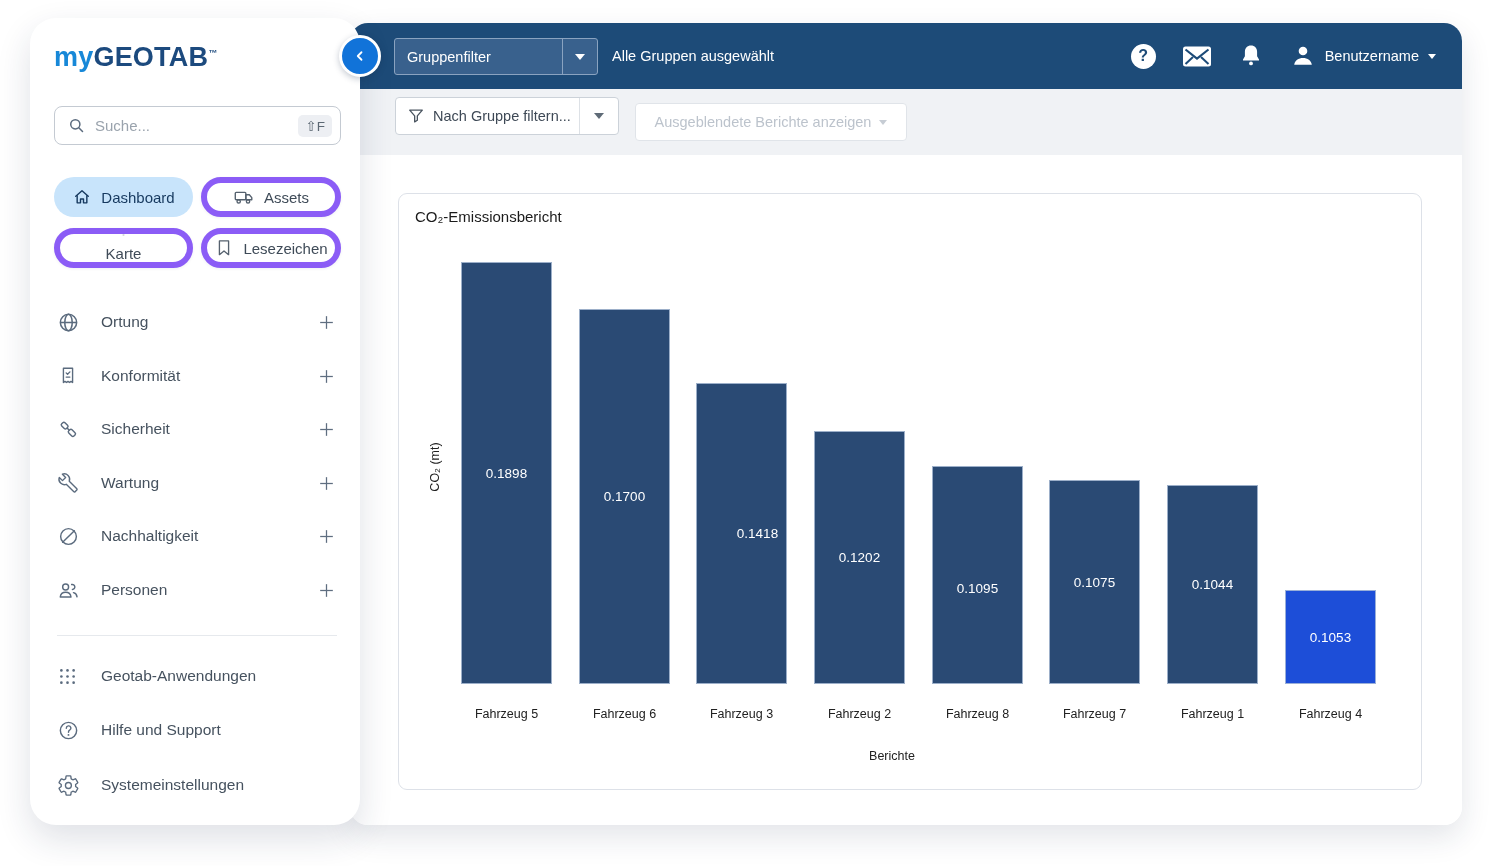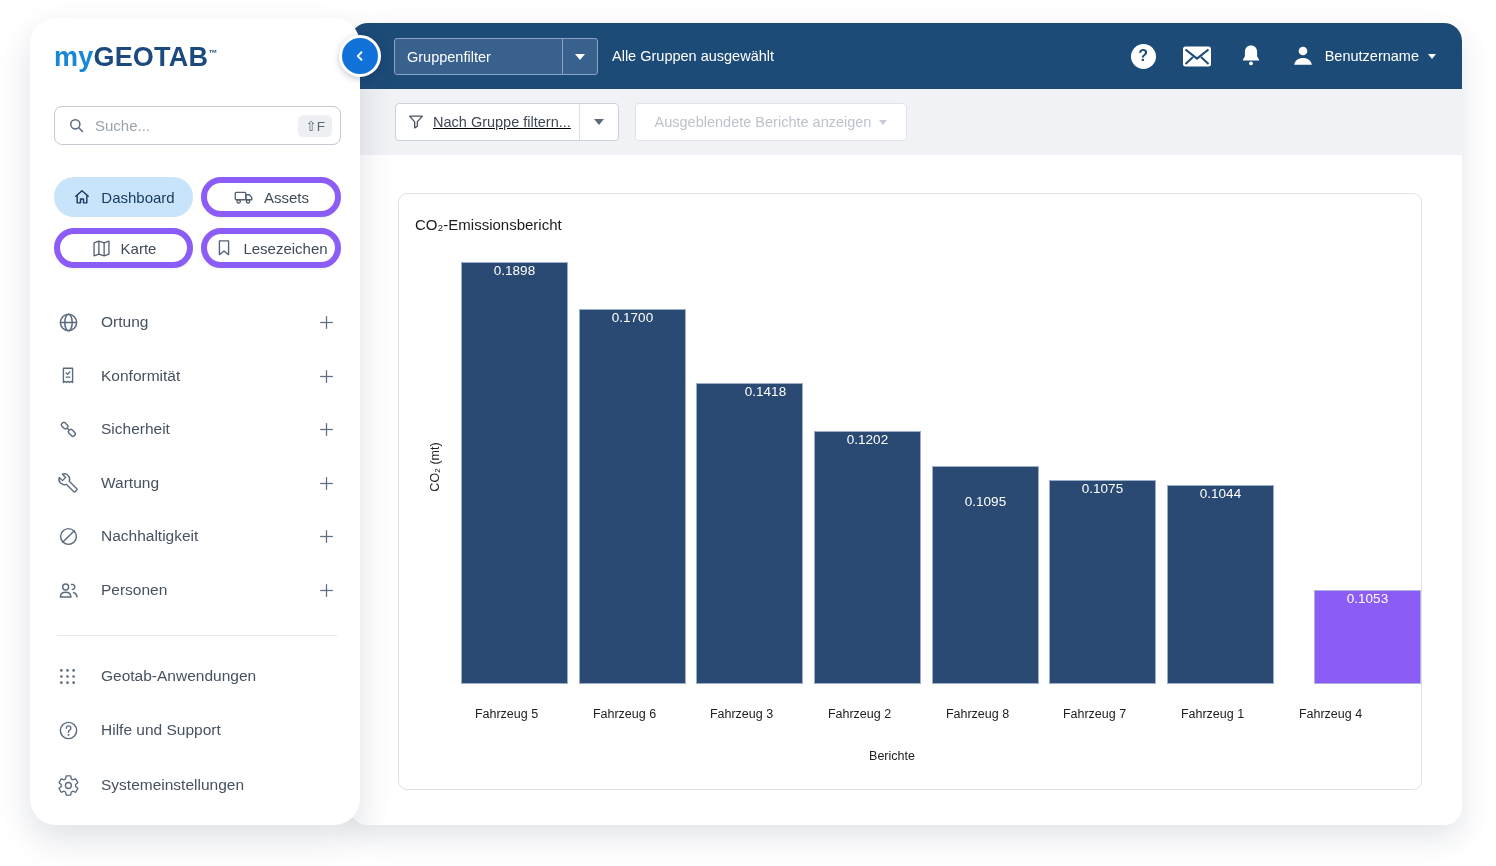--- a/index.html
+++ b/index.html
@@ -28,45 +28,45 @@
     align-items:center; gap:26px; }
   .tb-help { width:25px; height:25px; border-radius:50%; background:#fff; color:#1d4b78;
     font-size:16px; font-weight:bold; display:flex; align-items:center; justify-content:center;
     cursor:pointer; }
   .tb-icon { display:flex; align-items:center; justify-content:center; cursor:pointer; }
   .tb-user { display:flex; align-items:center; gap:9px; cursor:pointer; }
   .tb-username { color:#fff; font-size:14.5px; }
 
   
   .toolbar { position:absolute; left:0; top:66px; width:100%; height:66px; background:#f0f2f5; }
-  .filter-group-btn { position:absolute; left:45px; top:14px; width:224px; height:38px;
+  .filter-group-btn { position:absolute; left:45px; top:8px; width:224px; height:38px;
     background:#fff; border:1px solid #ccd2d9; border-radius:4px; display:flex;
-    align-items:center; cursor:pointer;text-decoration:underline; }
+    align-items:center; cursor:pointer; }
   .fg-icon { padding:0 8px 0 11px; display:flex; align-items:center; }
   .fg-label { color:#3e4956; font-size:14.5px; flex:1; white-space:nowrap; }
   .fg-divider { width:1px; height:100%; background:#dde1e6; }
   .fg-caret-box { width:38px; display:flex; align-items:center; justify-content:center; }
   .caret-down-gray { width:0; height:0; border-left:5px solid transparent;
     border-right:5px solid transparent; border-top:6px solid #5f6b77; }
   .hidden-reports-btn { position:absolute; left:285px; top:14px; width:272px; height:38px;
     background:#fff; border:1px solid #e0e4e9; border-radius:4px; display:flex;
     align-items:center; justify-content:center; gap:8px; cursor:default; }
   .hr-label { color:#bcc3cc; font-size:14.5px; white-space:nowrap; }
   .caret-down-disabled { width:0; height:0; border-left:4.5px solid transparent;
     border-right:4.5px solid transparent; border-top:5.5px solid #c6ccd4; }
 
   
   .content { position:absolute; left:0; top:132px; width:100%; height:670px; background:#fff; }
   .chart-card { position:absolute; left:48px; top:38px; width:1024px; height:597px;
     background:#fff; border:1px solid #dde1e8; border-radius:9px; }
-  .chart-title { position:absolute; left:16px; top:14px; font-size:15px; color:#1b1b1b;margin-top:8px; }
+  .chart-title { position:absolute; left:16px; top:14px; font-size:15px; color:#1b1b1b; }
   .y-axis-label { position:absolute; left:36px; top:273px; transform:translate(-50%,-50%) rotate(-90deg);
     white-space:nowrap; font-size:12.5px; color:#212121; }
   .plot { position:absolute; left:0; top:0; right:0; bottom:0; }
-  .bar { position:absolute; width:107px; display:flex; justify-content:center;
+  .bar { position:absolute; width:91px; display:flex; align-items:center; justify-content:center;
     border:1px solid rgba(176,193,216,.85); cursor:pointer; }
   .bar-value { font-size:13.5px; color:#fff; }
   .x-tick { position:absolute; top:513px; width:91px; text-align:center; font-size:12.5px; color:#212121; }
   .x-axis-title { position:absolute; left:0; top:555px; width:986px; text-align:center;
     font-size:12.5px; color:#212121; }
 
   
   .sidebar { position:absolute; left:30px; top:18px; width:330px; height:807px; background:#fff;
     border-radius:26px; z-index:5; box-shadow:0 14px 34px rgba(25,45,75,.14);padding-left:28px; }
   .logo { position:absolute; left:24px; top:24px; font-weight:bold; font-size:27px;
@@ -83,21 +83,21 @@
   .search-input::placeholder { color:#9aa3ad; }
   .shortcut-badge { margin-right:8px; background:#edeff3; border-radius:5px; padding:3px 7px;
     font-size:13.5px; color:#5c6873; white-space:nowrap; }
 
   .pill { position:absolute; height:40px; border-radius:20px; display:flex; align-items:center;
     justify-content:center; gap:9px; font-size:15px; cursor:pointer; background:#fff;
     border:6px solid #8b5cf6; box-shadow:0 1px 3px rgba(30,50,80,.07); color:#3f4b58; }
   .pill.active { background:#c8e4fb; border:none; box-shadow:none; color:#16395f; font-weight:500; }
   .pill-dashboard { left:24px; top:159px; width:139px; }
   .pill-assets   { left:171px; top:159px; width:140px; }
-  .pill-karte    { left:24px; top:210px; width:139px; }
+  .pill-karte    { left:24px; top:210px; width:139px;flex-direction:column; }
   .pill-lesezeichen { left:171px; top:210px; width:140px; }
 
   .menu-row { position:absolute; left:0; width:330px; height:54px; display:flex;
     align-items:center; cursor:pointer; }
   .menu-row .mi-icon { position:absolute; left:27px; display:flex; align-items:center; }
   .menu-row .mi-label { position:absolute; left:71px; font-size:15.5px; color:#46525f; }
   .menu-expand { position:absolute; right:21px; width:26px; height:26px; display:flex;
     align-items:center; justify-content:center; cursor:pointer; }
   .sidebar-divider { position:absolute; left:27px; right:23px; top:617px; height:1px; background:#e6e9ed; }
 
@@ -192,21 +192,21 @@
             </div>
             <div class="x-tick" style="left: 533px;">Fahrzeug 8</div>
             <div class="bar" style="left: 650px; top: 286px; height: 204px; background: rgb(42, 74, 116);">
               <span class="bar-value" style="color: rgb(255, 255, 255);">0.1075</span>
             </div>
             <div class="x-tick" style="left: 650px;">Fahrzeug 7</div>
             <div class="bar" style="left: 768px; top: 291px; height: 199px; background: rgb(42, 74, 116);">
               <span class="bar-value" style="color: rgb(255, 255, 255);">0.1044</span>
             </div>
             <div class="x-tick" style="left: 768px;">Fahrzeug 1</div>
-            <div class="bar" style="left: 886px; top: 396px; height: 94px; background: #8b5cf6; margin-left: 29px;">
+            <div class="bar" style="left: 886px; top: 396px; height: 94px; background: #1d4ed8;">
               <span class="bar-value" style="color: rgb(255, 255, 255);">0.1053</span>
             </div>
             <div class="x-tick" style="left: 886px;">Fahrzeug 4</div>
           </div>
         <div class="x-axis-title">Berichte</div>
       </div>
     </div>
   </div>
 
   <div class="sidebar">

